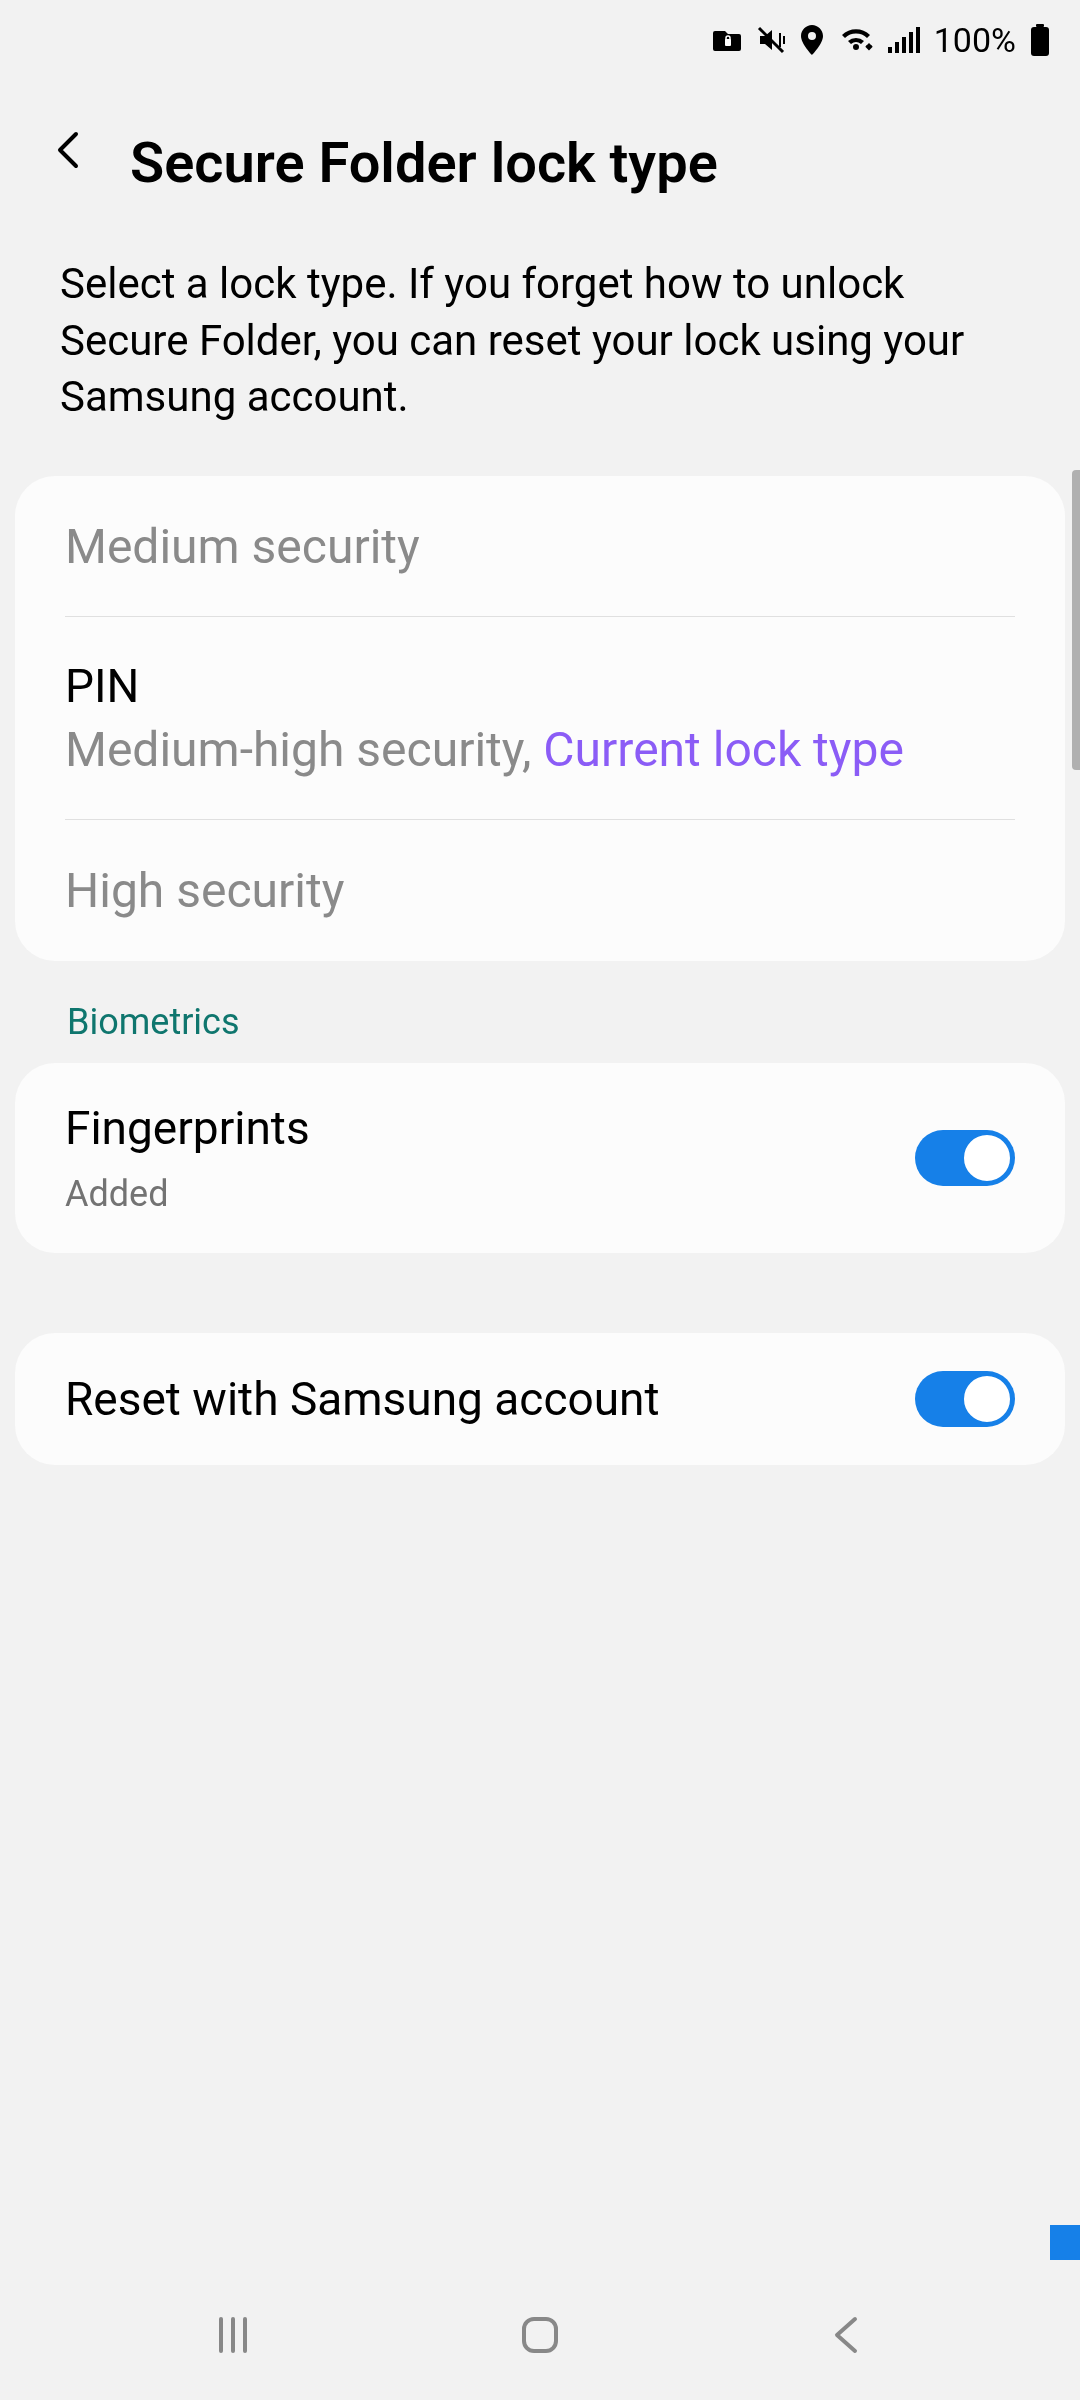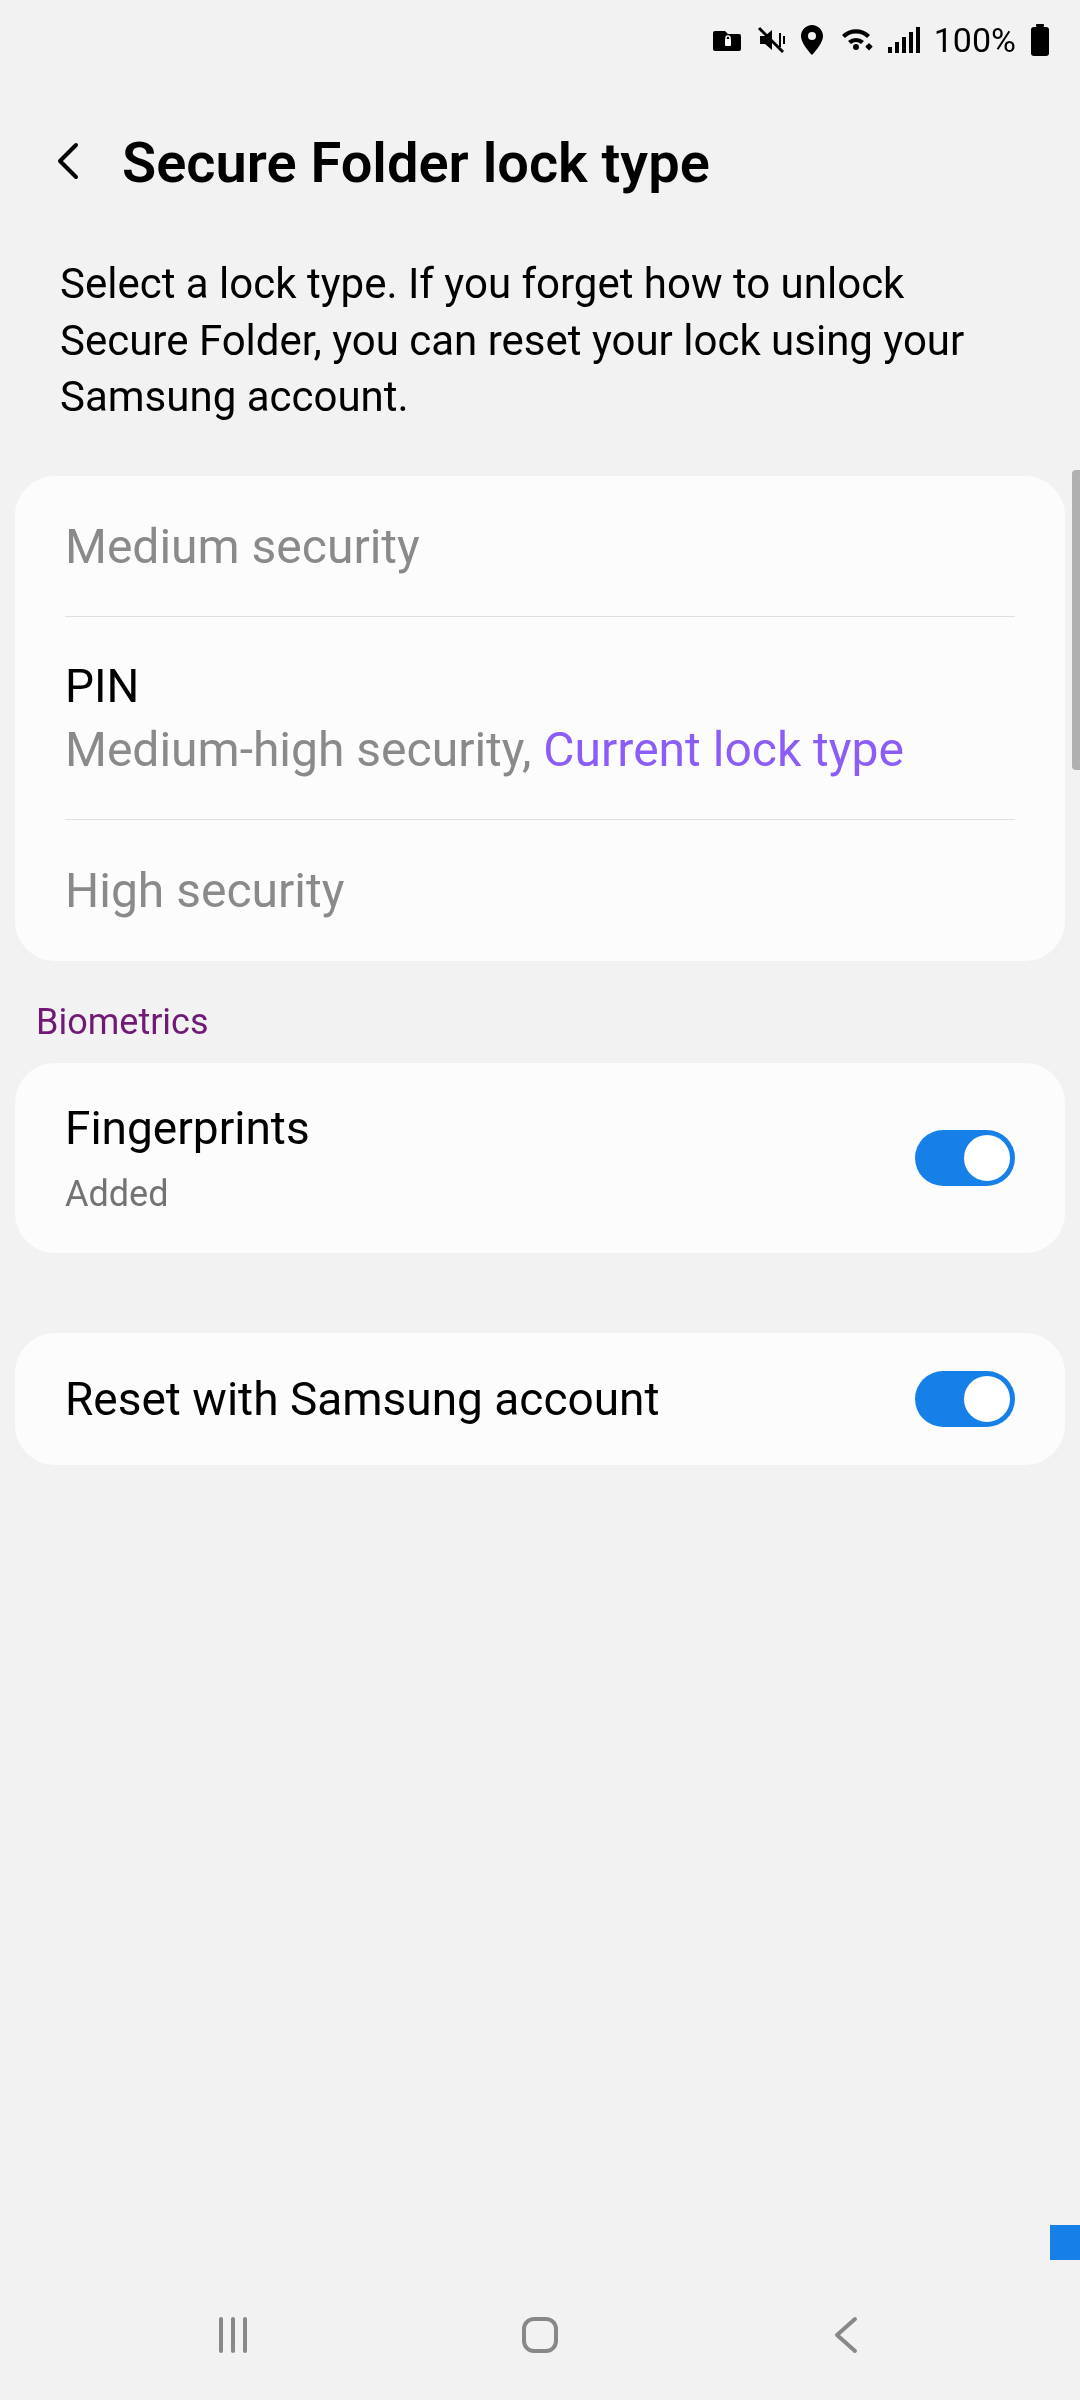--- a/index.html
+++ b/index.html
@@ -20,23 +20,22 @@
       align-items: center;
       padding: 11px 30px;
       gap: 14px;
     }
     .status-icon { color: #000; display: flex; align-items: center; }
     .battery-text { font-size: 34px; color: #000; font-weight: 400; }
     
     
     .header {
       display: flex;
-      align-items: center;
       padding: 50px 40px 30px 50px;
-      gap: 32px;
+      gap: 40px;
     }
     .back-icon { width: 40px; height: 40px; }
     .header-title {
       font-size: 56px;
       font-weight: 600;
       color: #000;
     }
     
     
     .description {
@@ -75,23 +74,23 @@
     .item-subtitle {
       font-size: 48px;
       color: #8a8a8a;
     }
     .item-subtitle .highlight {
       color: #8b5cf6;
     }
     
     
     .section-header {
-      padding: 40px 60px 20px 36px;
+      padding: 40px 60px 20px 67px;
       font-size: 36px;
-      color: #701a75;
+      color: #0f766e;
     }
     
     
     .toggle-item {
       display: flex;
       justify-content: space-between;
       align-items: center;
       padding: 38px 50px;
     }
     .toggle-text { flex: 1; }

